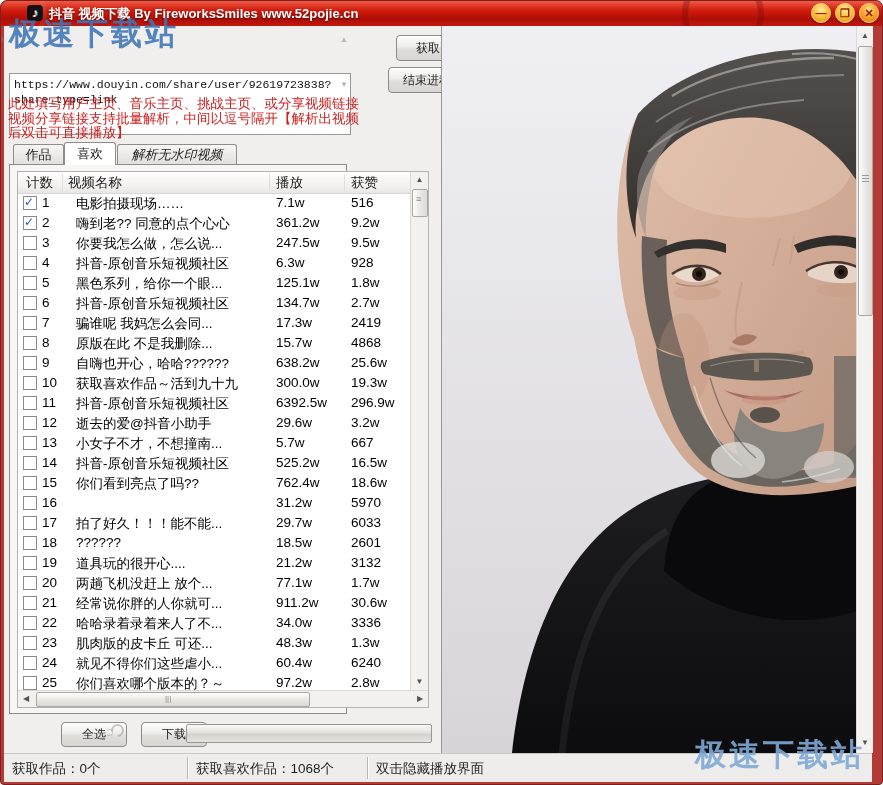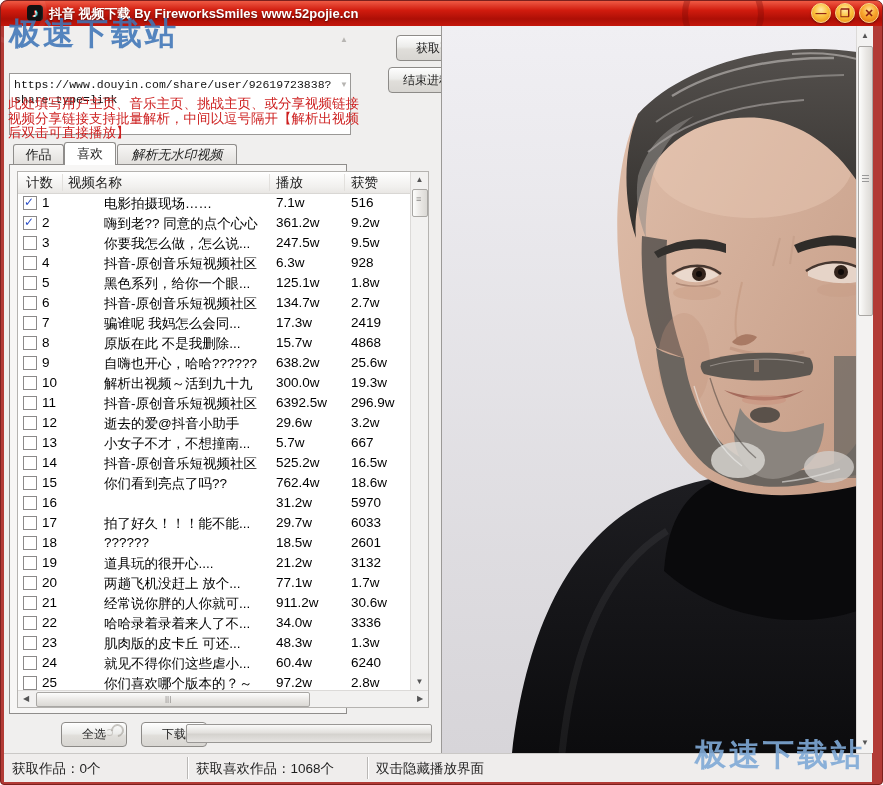--- a/index.html
+++ b/index.html
@@ -93,21 +93,21 @@
   .th1,.th2,.th3{border-right:0;}
   .thead::before{content:"";position:absolute;left:44px;top:2px;bottom:2px;width:1px;
     background:#e2e0dd;box-shadow:207px 0 0 #e2e0dd,282px 0 0 #e2e0dd;}
   .tbody{position:absolute;left:0;top:21px;width:393px;height:500px;overflow:hidden;}
   .trow{position:relative;height:20px;font-size:13.5px;color:#000;white-space:nowrap;}
   .cb{position:absolute;left:5px;top:3px;width:12px;height:12px;border:1px solid #8b8989;
     background:#fff;cursor:pointer;}
   .cb.checked::after{content:"✓";position:absolute;left:0px;top:-2px;color:#2d50c8;
     font-size:12px;font-weight:bold;}
   .c{position:absolute;top:2px;overflow:hidden;}
-  .cnum{left:24px;width:28px;} .cname{left:58px;width:198px;margin-left:28px;}
+  .cnum{left:24px;width:28px;} .cname{left:58px;width:198px;}
   .cplay{left:258px;width:72px;} .clike{left:333px;width:58px;}
 
   
   .lv-scroll{position:absolute;right:0;top:0;width:17px;height:535px;background:#f2f1f0;
     border-left:1px solid #dcdad8;}
   .lv-up,.lv-down{position:absolute;left:0;width:17px;height:16px;text-align:center;
     font-size:8px;color:#555;line-height:16px;cursor:pointer;}
   .lv-up{top:0;} .lv-down{bottom:17px;}
   .lv-thumb{position:absolute;left:1px;top:17px;width:14px;height:26px;
     background:linear-gradient(90deg,#fdfdfc,#e9e7e4 55%,#dbd9d5);
@@ -242,21 +242,21 @@
             <div class="trow">
               <span class="cb"></span>
               <span class="c cnum">9</span>
               <span class="c cname">自嗨也开心，哈哈??????</span>
               <span class="c cplay">638.2w</span>
               <span class="c clike">25.6w</span>
             </div>
             <div class="trow">
               <span class="cb"></span>
               <span class="c cnum">10</span>
-              <span class="c cname">解析出视频～活到九十九</span>
+              <span class="c cname">获取喜欢作品～活到九十九</span>
               <span class="c cplay">300.0w</span>
               <span class="c clike">19.3w</span>
             </div>
             <div class="trow">
               <span class="cb"></span>
               <span class="c cnum">11</span>
               <span class="c cname">抖音-原创音乐短视频社区</span>
               <span class="c cplay">6392.5w</span>
               <span class="c clike">296.9w</span>
             </div>

